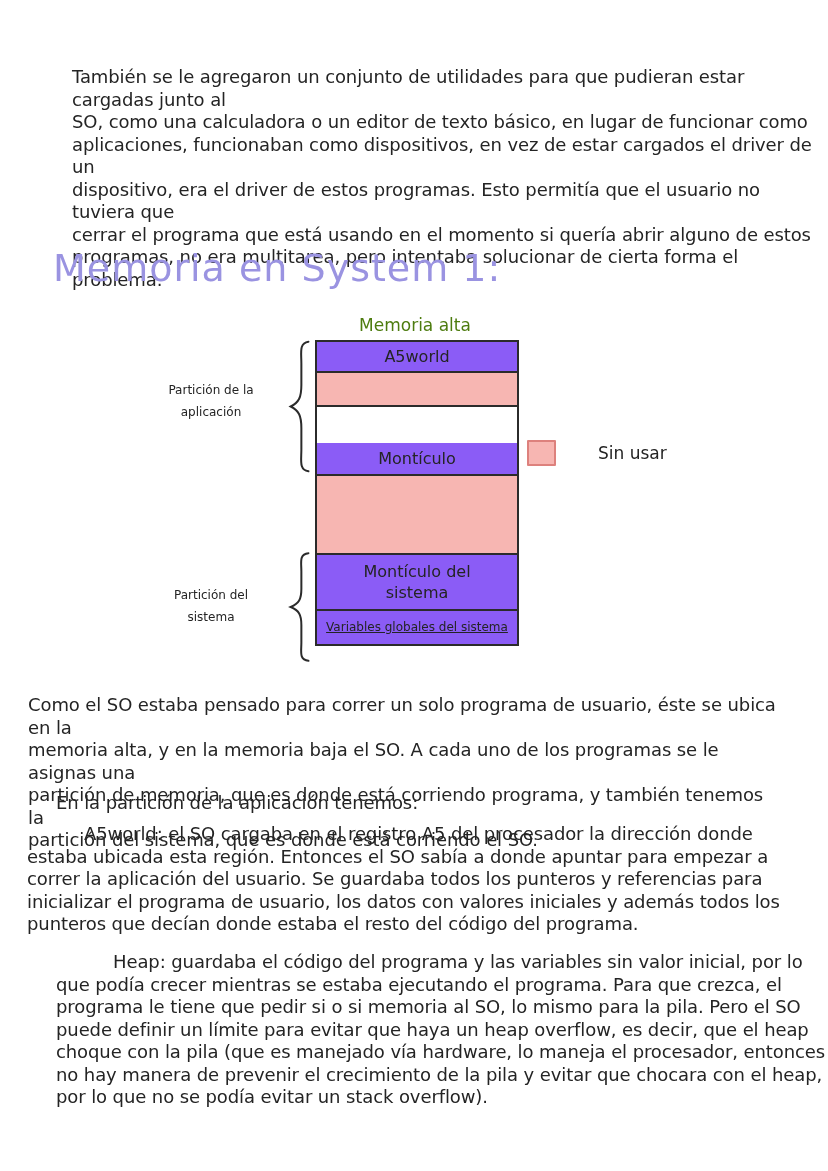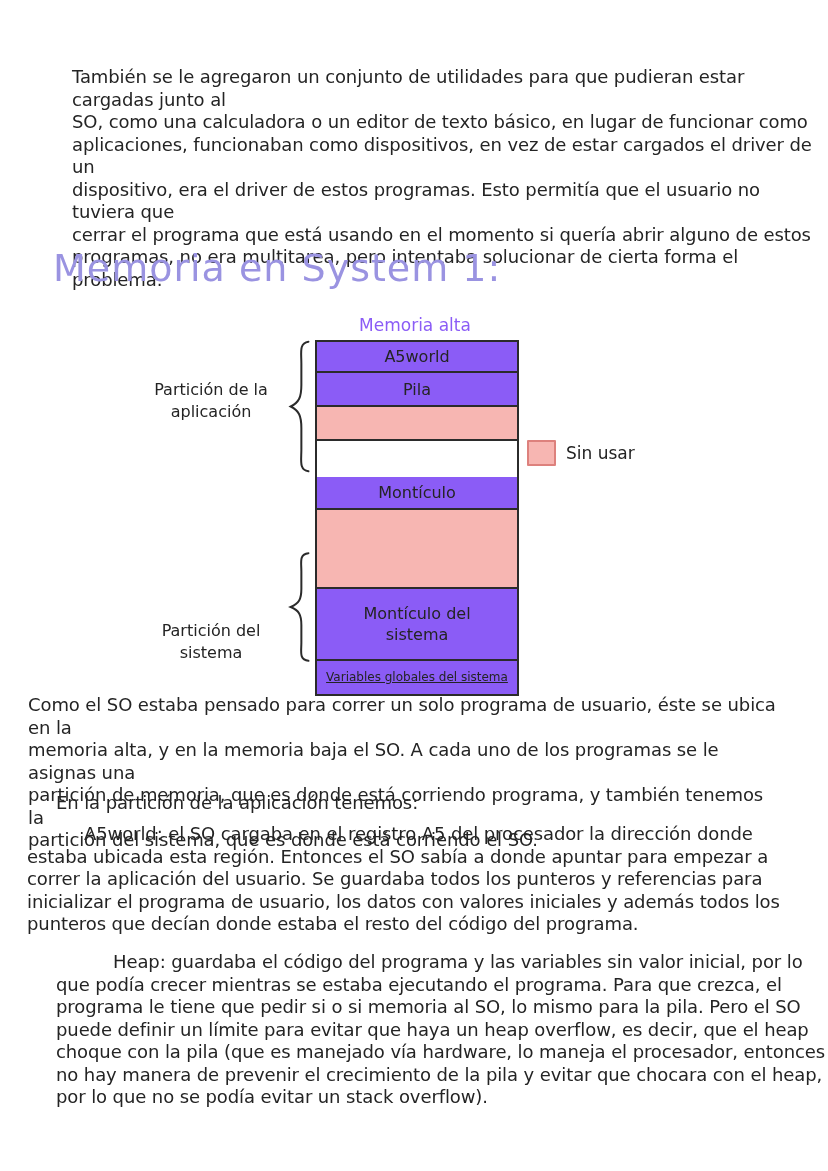--- a/index.html
+++ b/index.html
@@ -31,21 +31,21 @@
     font-size:38px;
     letter-spacing:1px;
     color:var(--accent,#9a93e1);
     font-weight:400;
   }
 
   
   .diagram{position:absolute;left:0;top:0;width:828px;height:700px;}
   .mem-title{
     position:absolute;left:315px;top:315px;width:200px;
-    text-align:center;font-size:17px;color:#8b5cf6;
+    text-align:center;font-size:17px;color:#4d7c0f;
   }
   .mem-box{
     position:absolute;left:315px;top:340px;width:200px;
     border:2px solid var(--line,#2b2b2b);
     box-sizing:content-box;
   }
   .seg{
     box-sizing:border-box;
     display:flex;align-items:center;justify-content:center;
     text-align:center;
@@ -55,36 +55,36 @@
     white-space:pre-line;
     line-height:21px;
   }
   .seg:last-child{border-bottom:none;}
   .seg.unused{background:var(--unused,#f7b6b2);}
   .seg.s1{height:31px;}
   .seg.s2{height:34px;}
   .seg.s3{height:34px;}
   .seg.s4{height:33px;margin-top:36px;}
   .seg.s5{height:79px;}
-  .seg.s6{height:72px;font-size:16px;}
+  .seg.s6{height:56px;font-size:16px;}
   .seg.s7{height:33px;font-size:12px;text-decoration:underline;}
 
   .brace{position:absolute;width:26px;}
   .brace svg{display:block;width:100%;height:100%;}
   .brace-app{left:286px;top:339px;height:135px;}
   .brace-sys{left:286px;top:551px;height:112px;}
 
   .partition-label{
     position:absolute;width:150px;text-align:center;
-    font-size:16px;line-height:22px;white-space:pre-line;color:#242424;
+    font-size:12px;line-height:22px;white-space:pre-line;color:#242424;
   }
   .label-app{left:136px;top:379px;}
-  .label-sys{left:136px;top:584px;margin-top:36px;}
+  .label-sys{left:136px;top:584px;}
 
-  .legend{position:absolute;left:527px;top:440px;display:flex;align-items:center;}
+  .legend{position:absolute;left:527px;top:440px;display:flex;align-items:center;gap:32px;}
   .legend-swatch{
     width:25px;height:22px;
     background:var(--unused,#f7b6b2);
     border:2px solid var(--unused-border,#dd817d);
     border-radius:1px;
   }
   .legend-label{margin-left:10px;font-size:17px;color:#242424;}
 </style>
 </head>
 <body>
@@ -99,21 +99,20 @@
 programas, no era multitarea, pero intentaba solucionar de cierta forma el problema.</div>
 
   <h1 class="section-heading" style="margin:0;">Memoria en System 1:</h1>
 
   <div class="diagram">
 
     <div class="mem-title">Memoria alta</div>
 
     <div class="mem-box">
       <div class="seg s1">A5world</div>
-      <div class="seg s2">Pila</div>
       <div class="seg s3 unused"></div>
       <div class="seg s4">Montículo</div>
       <div class="seg s5 unused"></div>
       <div class="seg s6">Montículo del
 sistema</div>
       <div class="seg s7">Variables globales del sistema</div>
     </div>
 
     <div class="brace brace-app">
       <svg viewBox="0 0 22 100" preserveAspectRatio="none">

